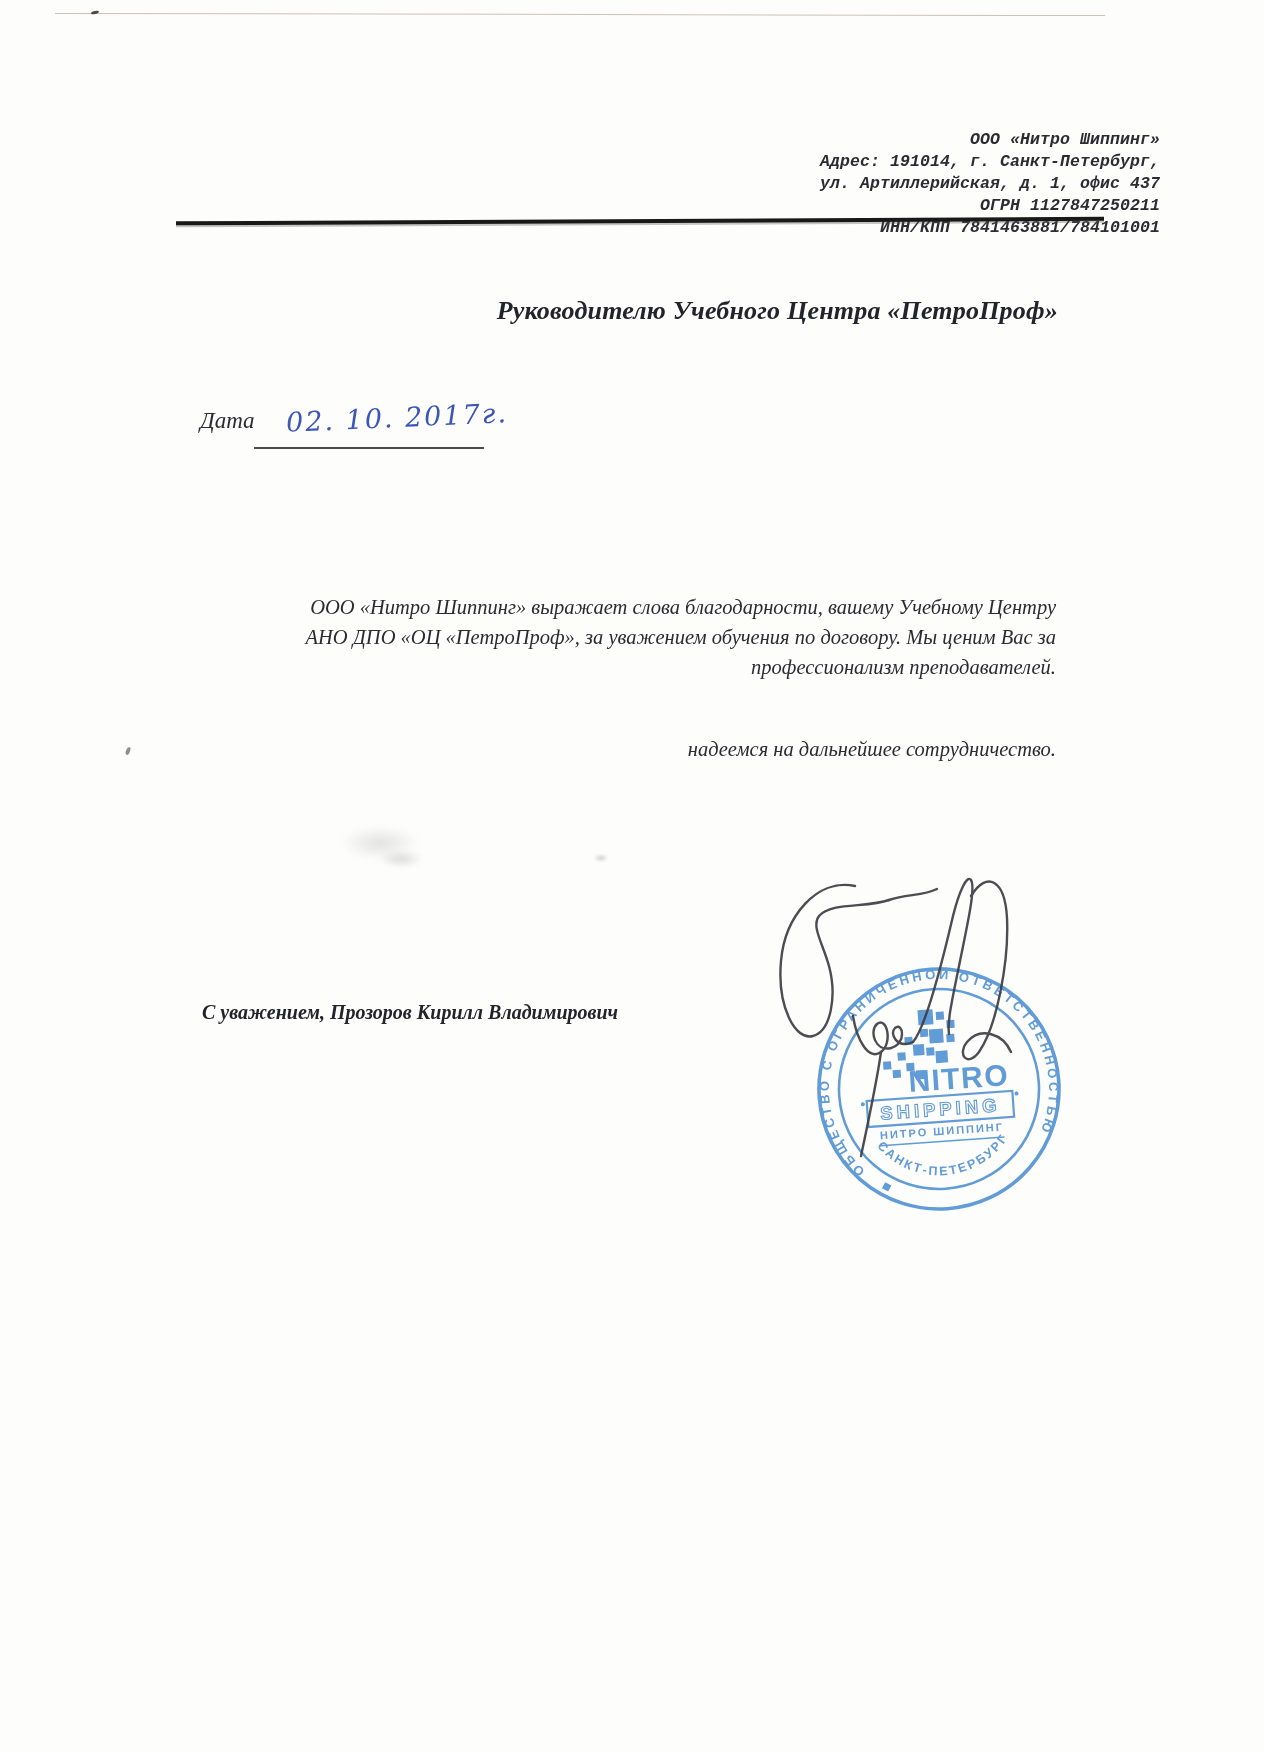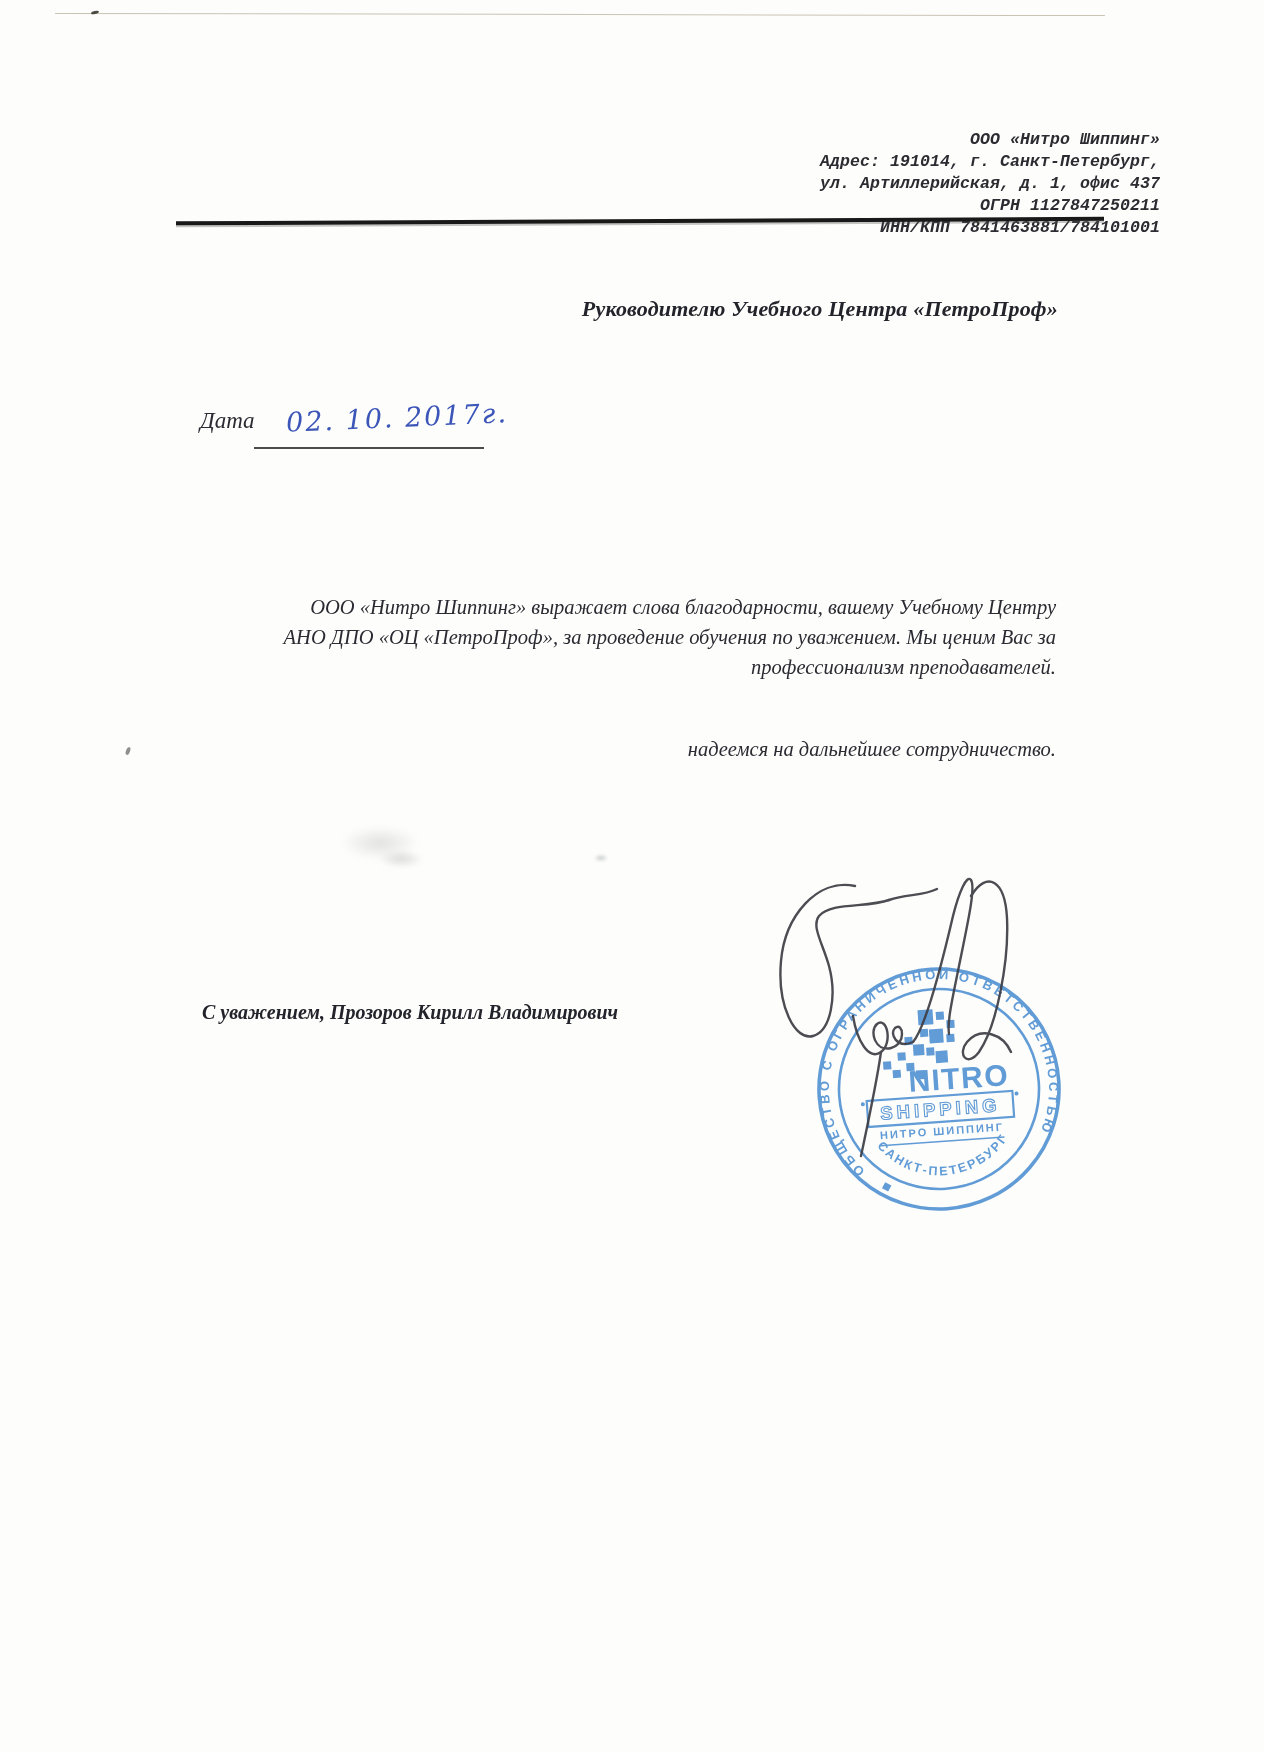--- a/index.html
+++ b/index.html
@@ -20,21 +20,21 @@
     position:absolute; top:105px; right:104px; text-align:right;
     font-family:Liberation Mono, monospace; font-weight:bold; font-style:italic;
     font-size:16.5px; line-height:22px; color:#2b2b31; letter-spacing:.1px;margin-top:24px;
   }
   .rule{
     position:absolute; top:219px; left:176px; width:928px; height:4px;
     background:#191919; transform:rotate(-0.28deg); box-shadow:0 2px 0 rgba(90,90,90,.35);
   }
   .addressee{
     position:absolute; top:296px; right:206px;
-    font-weight:bold; font-style:italic; font-size:22px; color:#23232b; letter-spacing:.2px;
+    font-weight:bold; font-style:italic; font-size:26px; color:#23232b; letter-spacing:.2px;
   }
   .date-label{
     position:absolute; top:408px; left:200px;
     font-style:italic; font-size:23px; color:#2a2a32;
   }
   .date-underline{position:absolute; top:447px; left:254px; width:230px; height:2px; background:#4c4c4c;}
   .date-hand{
     position:absolute; top:402px; left:286px;
     font-family:"DejaVu Serif", serif; font-style:italic;
     font-size:27px; color:#3b55b8; letter-spacing:2px;
@@ -84,21 +84,21 @@
 
   <div class="addressee">Руководителю Учебного Центра «ПетроПроф»</div>
 
   <div class="date-label">Дата</div>
   <div class="date-underline"></div>
   <div class="date-hand">02. 10. 2017г.</div>
 
 
   <div class="para para1">
     <div>ООО «Нитро Шиппинг» выражает слова благодарности, вашему Учебному Центру</div>
-    <div>АНО ДПО «ОЦ «ПетроПроф», за проведение обучения по уважением. Мы ценим Вас за</div>
+    <div>АНО ДПО «ОЦ «ПетроПроф», за уважением обучения по договору. Мы ценим Вас за</div>
     <div>профессионализм преподавателей.</div>
   </div>
   <div class="para para2">
     <div>надеемся на дальнейшее сотрудничество.</div>
   </div>
 
   <div class="closing">С уважением, Прозоров Кирилл Владимирович</div>
 
   <svg class="stamp" viewBox="0 0 252 252">
     <g fill="none" stroke="#4a8ed5">

